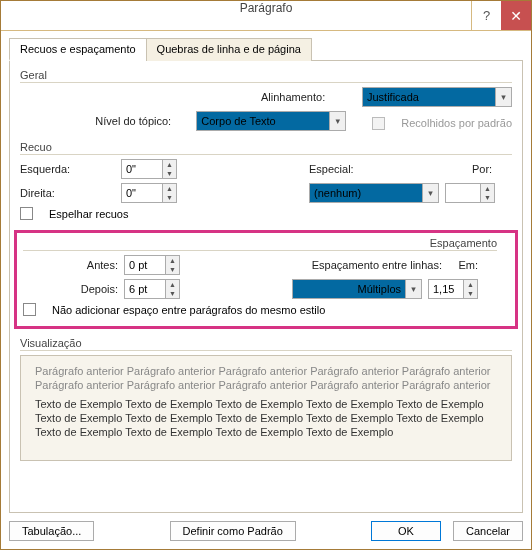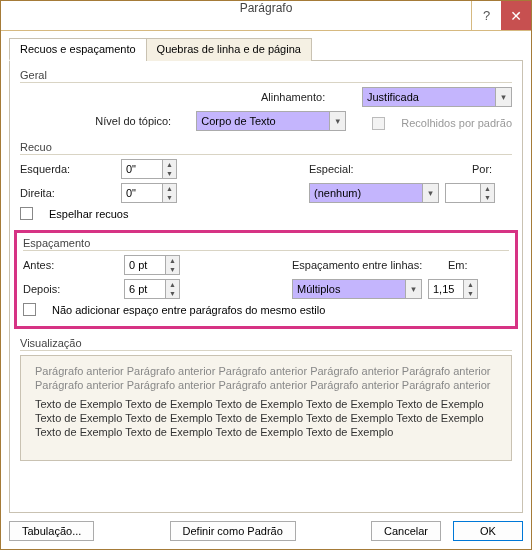--- a/index.html
+++ b/index.html
@@ -14,32 +14,32 @@
   .client { padding: 6px 8px 8px 8px; height: calc(100% - 30px); display:flex; flex-direction:column; }
   .tabs { display:flex; border-bottom: 1px solid #c9c2b2; }
   .tab { padding: 4px 10px; border: 1px solid #c9c2b2; border-bottom: none; background: #fff; margin-right: -1px; position: relative; top:1px; }
   .tab.active { background:#fff; border-bottom: 2px solid #fff; }
   .tab.inactive { background:#f5f0e3; }
   .content { border: 1px solid #c9c2b2; border-top: none; padding: 8px 10px 6px 10px; flex:1; overflow:hidden; }
   .group { margin-bottom: 10px; }
   .group-title { color:#444; margin-bottom: 4px; padding-bottom: 1px; border-bottom: 1px solid #d9d4c4; }
   .row { display:flex; align-items:center; margin: 4px 0; gap: 6px; justify-content: flex-end; }
   .lbl { width: 95px; text-decoration: none; color:#222; }
-  .combo { display:flex; align-items:center; border:1px solid #ababab; height: 20px; background:#c4b5fd; }
+  .combo { display:flex; align-items:center; border:1px solid #ababab; height: 20px; background:#0369a1; }
   .combo-text { flex:1; padding: 0 4px; }
   .combo-btn { width: 16px; height:100%; border-left:1px solid #ababab; display:flex; align-items:center; justify-content:center; background:#f0f0f0; font-size:9px; color:#555; }
   .spin { display:flex; border:1px solid #ababab; height:20px; width:56px; background:#fff; }
   .spin-text { flex:1; padding: 0 4px; display:flex; align-items:center; }
   .spin-btns { width:14px; display:flex; flex-direction:column; border-left:1px solid #ababab; }
   .spin-btns div { flex:1; font-size:7px; display:flex; align-items:center; justify-content:center; background:#f0f0f0; color:#555; }
   .chk { display:flex; align-items:center; gap:16px; margin-top:4px; }
   .chk-box { width:13px; height:13px; border:1px solid #888; background:#fff; }
   .chk.disabled { color:#999; }
   .chk.disabled .chk-box { border-color:#bbb; background:#f3f3f3; }
-  .highlight-box { border: 3px solid #d63384; padding: 4px 6px 6px 6px; margin: 0 -6px 8px -6px; }
+  .highlight-box { border: 3px solid #d63384; padding: 4px 18px 6px 6px; margin: 0 -6px 8px -6px; text-align: right; }
   .spec-row { display:flex; align-items:center; margin:4px 0; gap:6px; }
   .preview { border:1px solid #c9c2b2; background:#f7f4ec; padding:8px 14px; font-size:9px; color:#888; line-height:1.3; height:106px; overflow:hidden; }
   .preview-bold { color:#333; margin:4px 0; }
   .footer { display:flex; gap:12px; margin-top:8px; align-items:center; }
   .btn { border:1px solid #ababab; background:#fdfdfd; padding: 3px 12px; min-width: 70px; text-align:center; }
   .btn.default { border:1px solid #0078d7; }
   .spacer { flex:1; }
   .sm-lbl { color:#222; }
 </style>
 </head>
@@ -190,18 +190,18 @@
         </div>
       </div>
 
     </div>
 
     <div class="footer">
       <div class="btn"><span>Tabulação...</span></div>
       <div class="spacer"></div>
       <div class="btn"><span>Definir como Padrão</span></div>
       <div class="spacer"></div>
+      <div class="btn default"><span>OK</span></div>
       <div class="btn"><span>Cancelar</span></div>
-      <div class="btn default"><span>OK</span></div>
     </div>
 
   </div>
 </div>
 
 </body></html>

